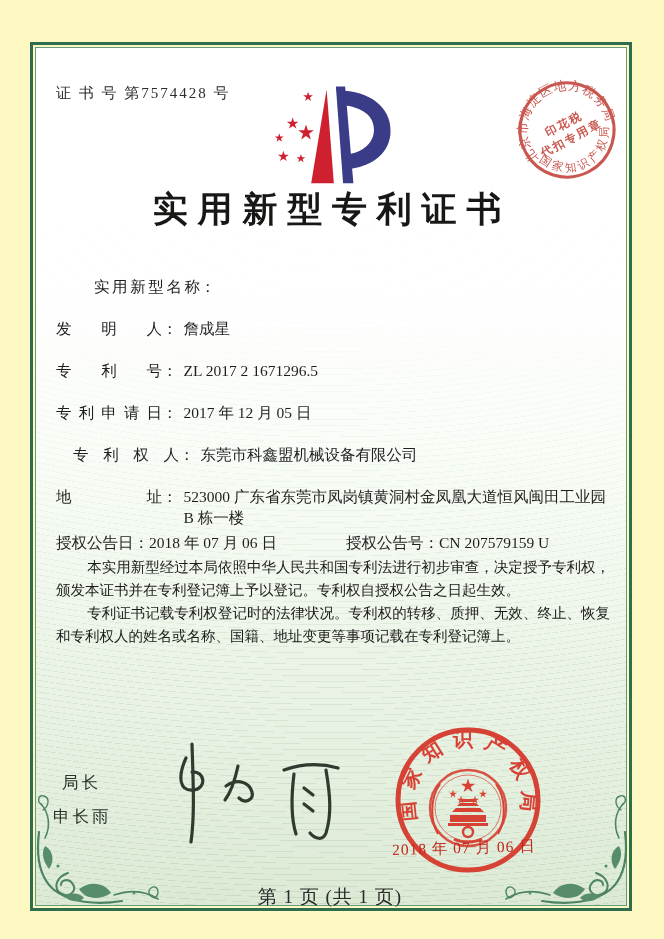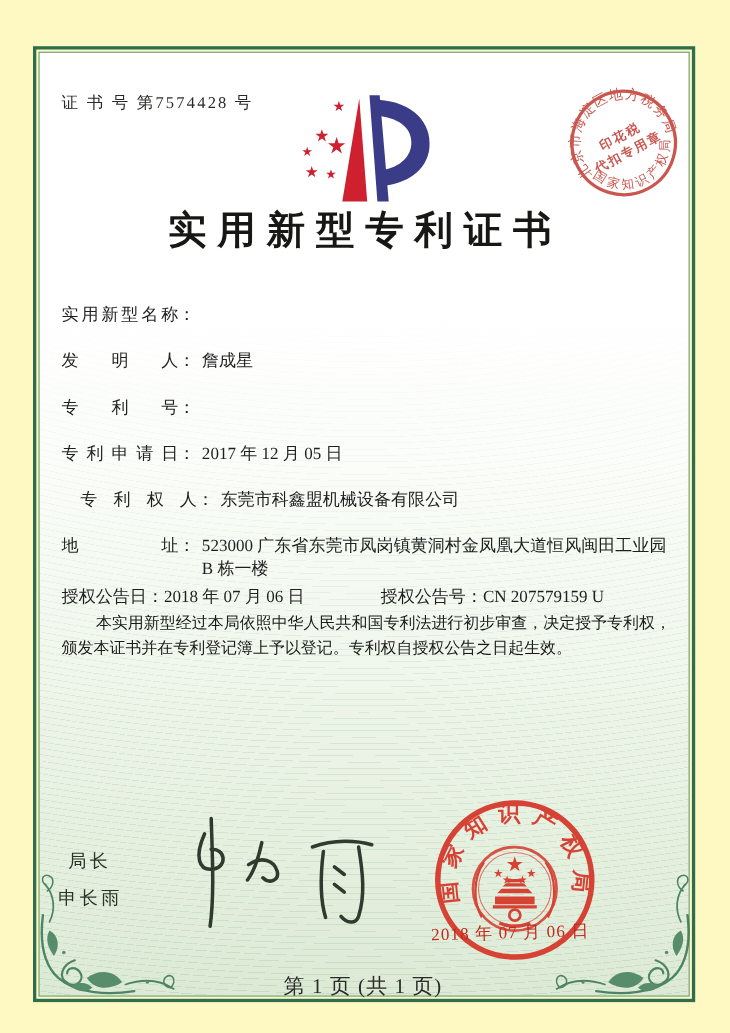--- a/index.html
+++ b/index.html
@@ -25,21 +25,21 @@
   .cert-no{position:absolute;left:56px;top:84px;font-size:15px;letter-spacing:2px;color:#2a2a28;}
   .logo{position:absolute;left:270px;top:84px;width:140px;height:108px;}
   .title{position:absolute;left:0;right:0;top:186px;text-align:center;
          font-size:35px;font-weight:700;letter-spacing:.28em;color:#171715;}
 
   .fields{position:absolute;left:56px;top:276px;width:552px;font-size:15.5px;line-height:21px;}
   .frow{position:absolute;left:0;width:100%;display:flex;align-items:flex-start;}
   .flabel{display:inline-block;width:106px;text-align:justify;text-align-last:justify;white-space:nowrap;}
   .fcolon{margin-right:6px;}
   .fvalue{flex:1;max-width:436px;}
-  .frow.r1{top:0;} .frow.r2{top:42px;} .frow.r3{top:84px;} .frow.r4{top:126px;}
+  .frow.r1{top:0;margin-left:38px;} .frow.r2{top:42px;} .frow.r3{top:84px;} .frow.r4{top:126px;}
   .frow.r5{top:168px;margin-left:17px;} .frow.r6{top:210px;} .frow.r7{top:256px;}
   .grant-right{position:absolute;left:290px;top:0;white-space:nowrap;}
   .grant-left{white-space:nowrap;}
 
   .paras{position:absolute;left:56px;top:556px;width:554px;font-size:14.5px;line-height:23px;text-align:justify;color:#1b1b1a;}
   .paras p{margin:0;text-indent:2.15em;}
 
   .signoff-title{position:absolute;left:62px;top:772px;font-size:16.5px;letter-spacing:3px;color:#28332a;}
   .signoff-name{position:absolute;left:53px;top:806px;font-size:16.5px;letter-spacing:3px;color:#28332a;}
   .signature{position:absolute;left:146px;top:738px;width:214px;height:118px;}
@@ -145,20 +145,21 @@
         <span class="fcolon">：</span>
     </div>
     <div class="frow r2">
       <span class="flabel">发明人</span>
         <span class="fcolon">：</span>
       <span class="fvalue">詹成星</span>
     </div>
     <div class="frow r3">
       <span class="flabel">专利号</span>
         <span class="fcolon">：</span>
+      <span class="fvalue">ZL 2017 2 1671296.5</span>
     </div>
     <div class="frow r4">
       <span class="flabel">专利申请日</span>
         <span class="fcolon">：</span>
       <span class="fvalue">2017 年 12 月 05 日</span>
     </div>
     <div class="frow r5">
       <span class="flabel">专利权人</span>
         <span class="fcolon">：</span>
       <span class="fvalue">东莞市科鑫盟机械设备有限公司</span>
@@ -169,20 +170,21 @@
       <span class="fvalue">523000 广东省东莞市凤岗镇黄洞村金凤凰大道恒风闽田工业园 B 栋一楼</span>
     </div>
     <div class="frow r7">
       <span class="grant-left"><span>授权公告日</span><span>：</span><span>2018 年 07 月 06 日</span></span>
       <span class="grant-right"><span>授权公告号</span><span>：</span><span>CN 207579159 U</span></span>
     </div>
   </div>
 
   <div class="paras">
     <p>本实用新型经过本局依照中华人民共和国专利法进行初步审查，决定授予专利权，颁发本证书并在专利登记簿上予以登记。专利权自授权公告之日起生效。</p>
+    <p>专利证书记载专利权登记时的法律状况。专利权的转移、质押、无效、终止、恢复和专利权人的姓名或名称、国籍、地址变更等事项记载在专利登记簿上。</p>
   </div>
 
   <div class="signoff-title">局长</div>
   <div class="signoff-name">申长雨</div>
 
   <svg class="signature" viewBox="0 0 214 118">
     <g stroke="#2f3b2e" stroke-width="3.2" fill="none" stroke-linecap="round" stroke-linejoin="round">
       <path d="M40,20 C31,40 34,54 48,52 C61,50 59,33 46,34"></path>
       <path d="M46,6 C47,40 49,76 45,104"></path>
       <path d="M92,28 C89,42 85,54 79,62"></path>

